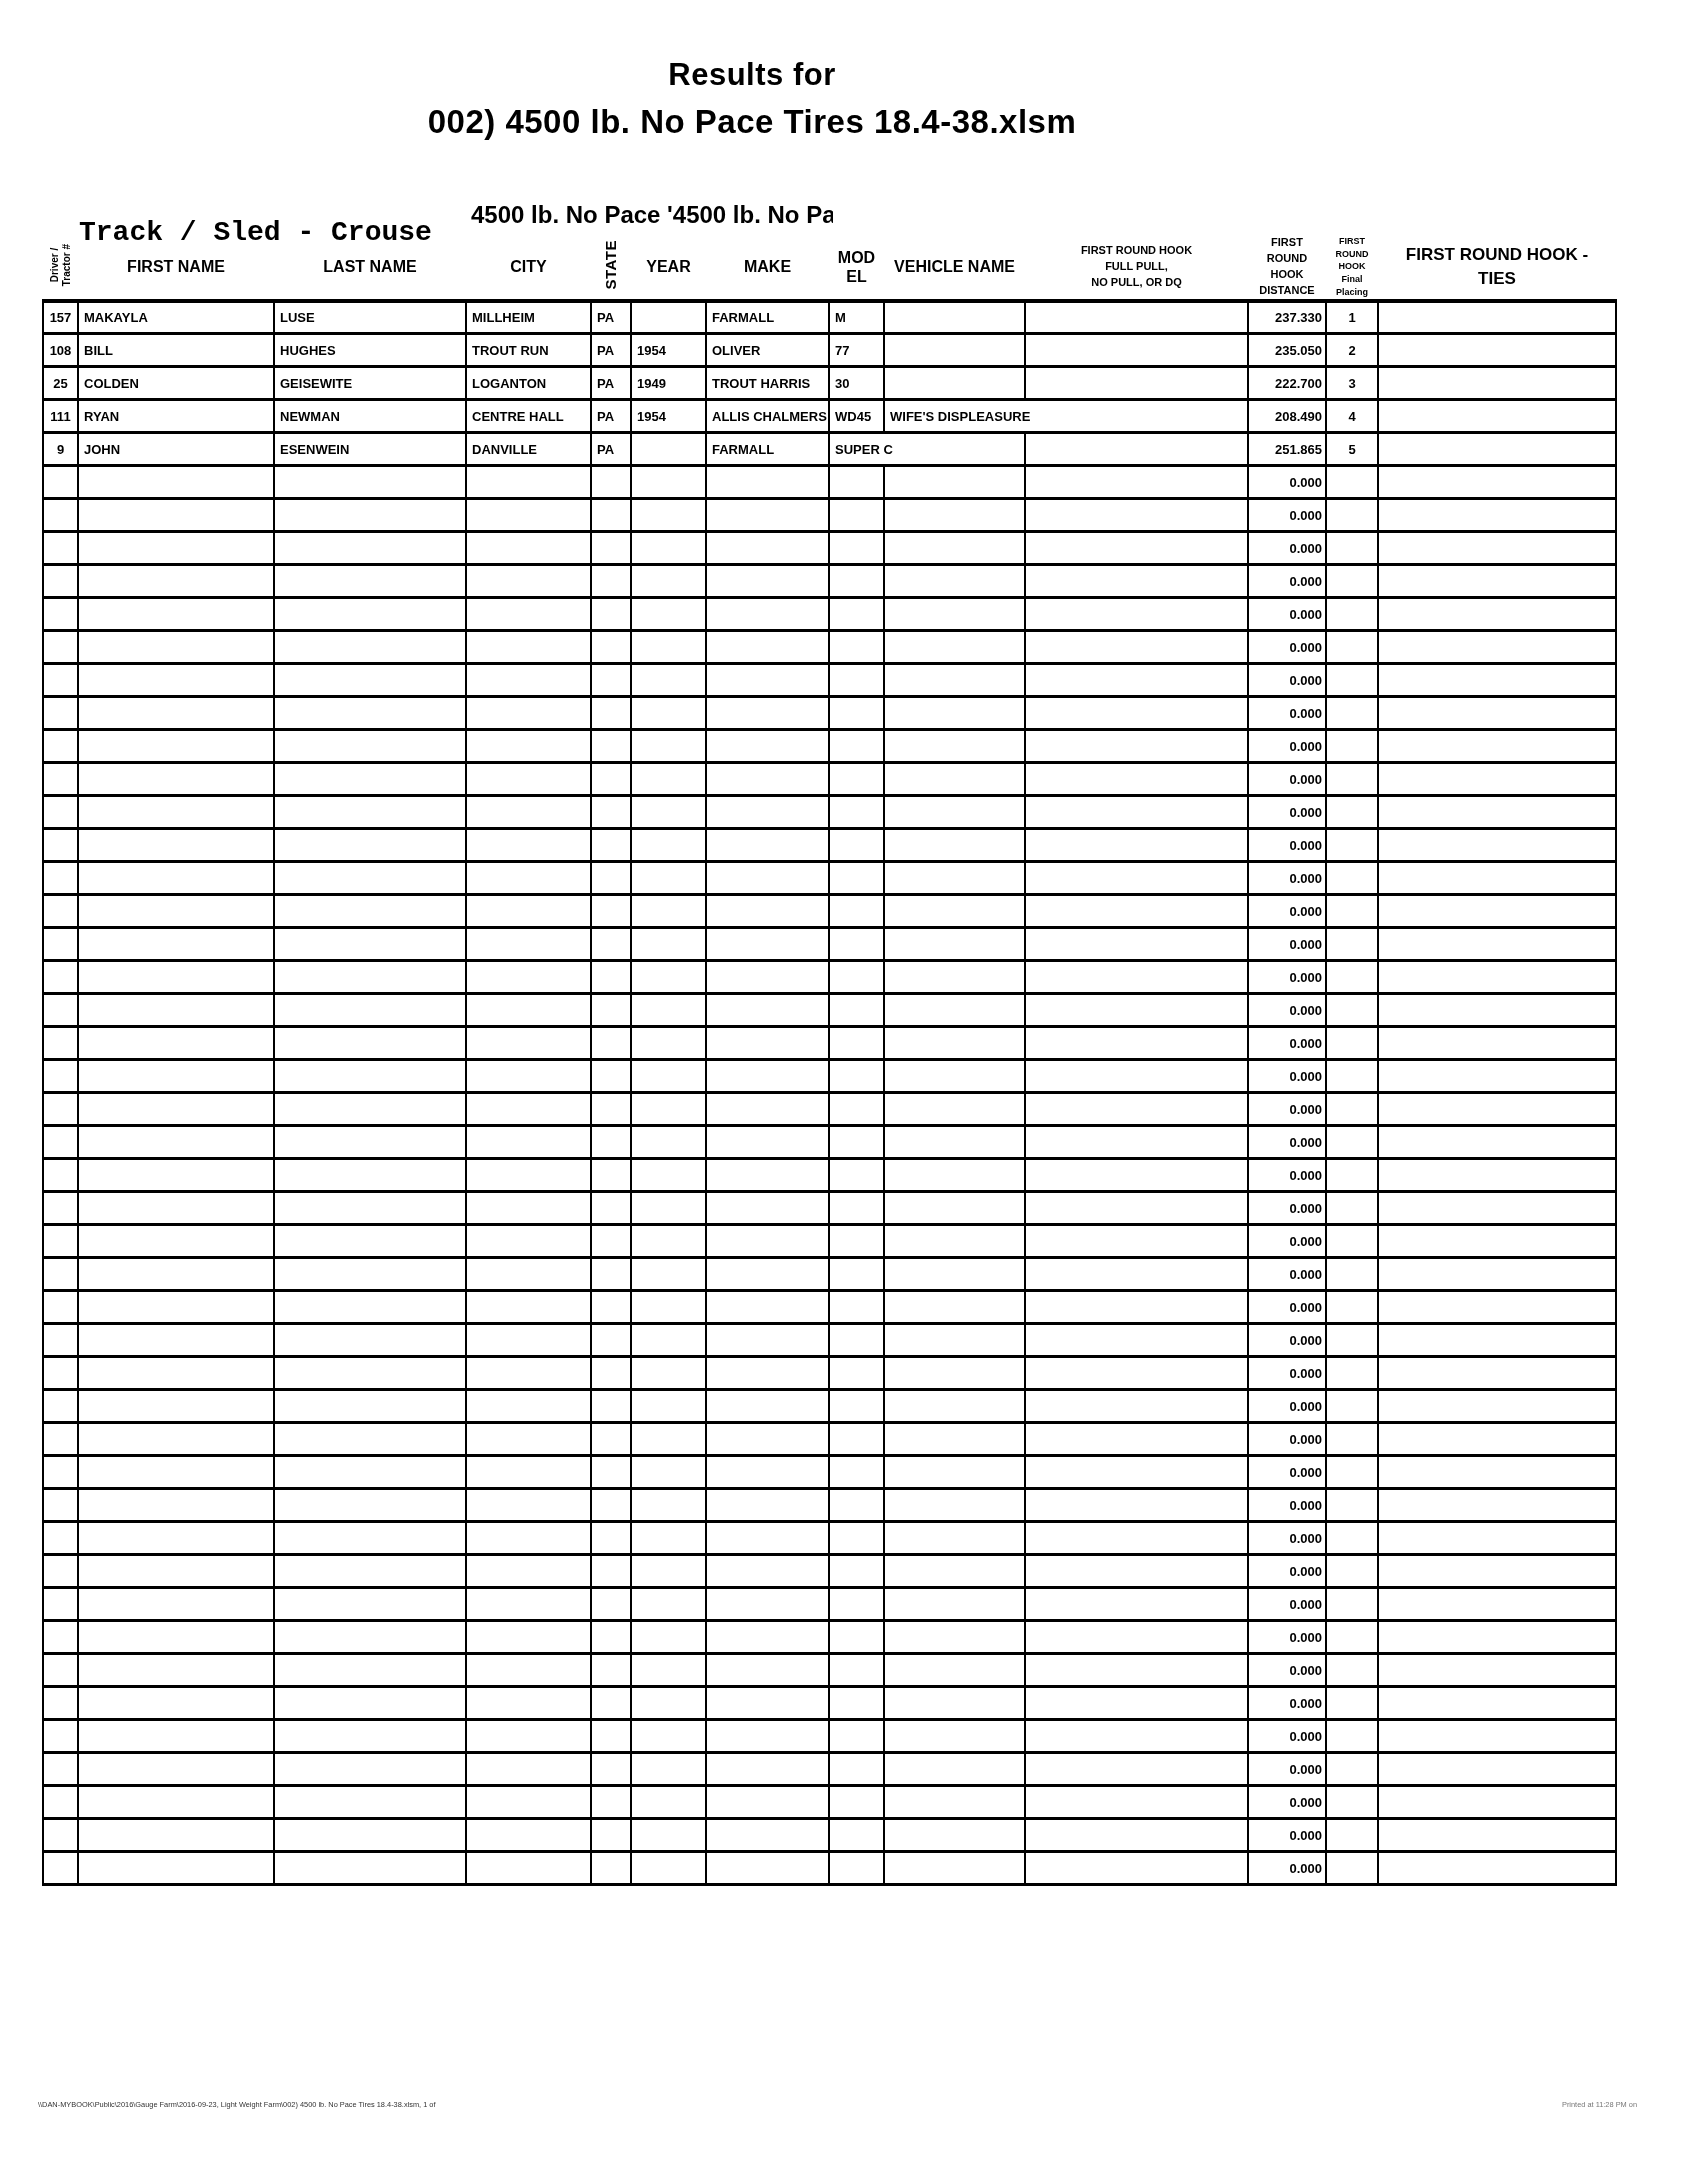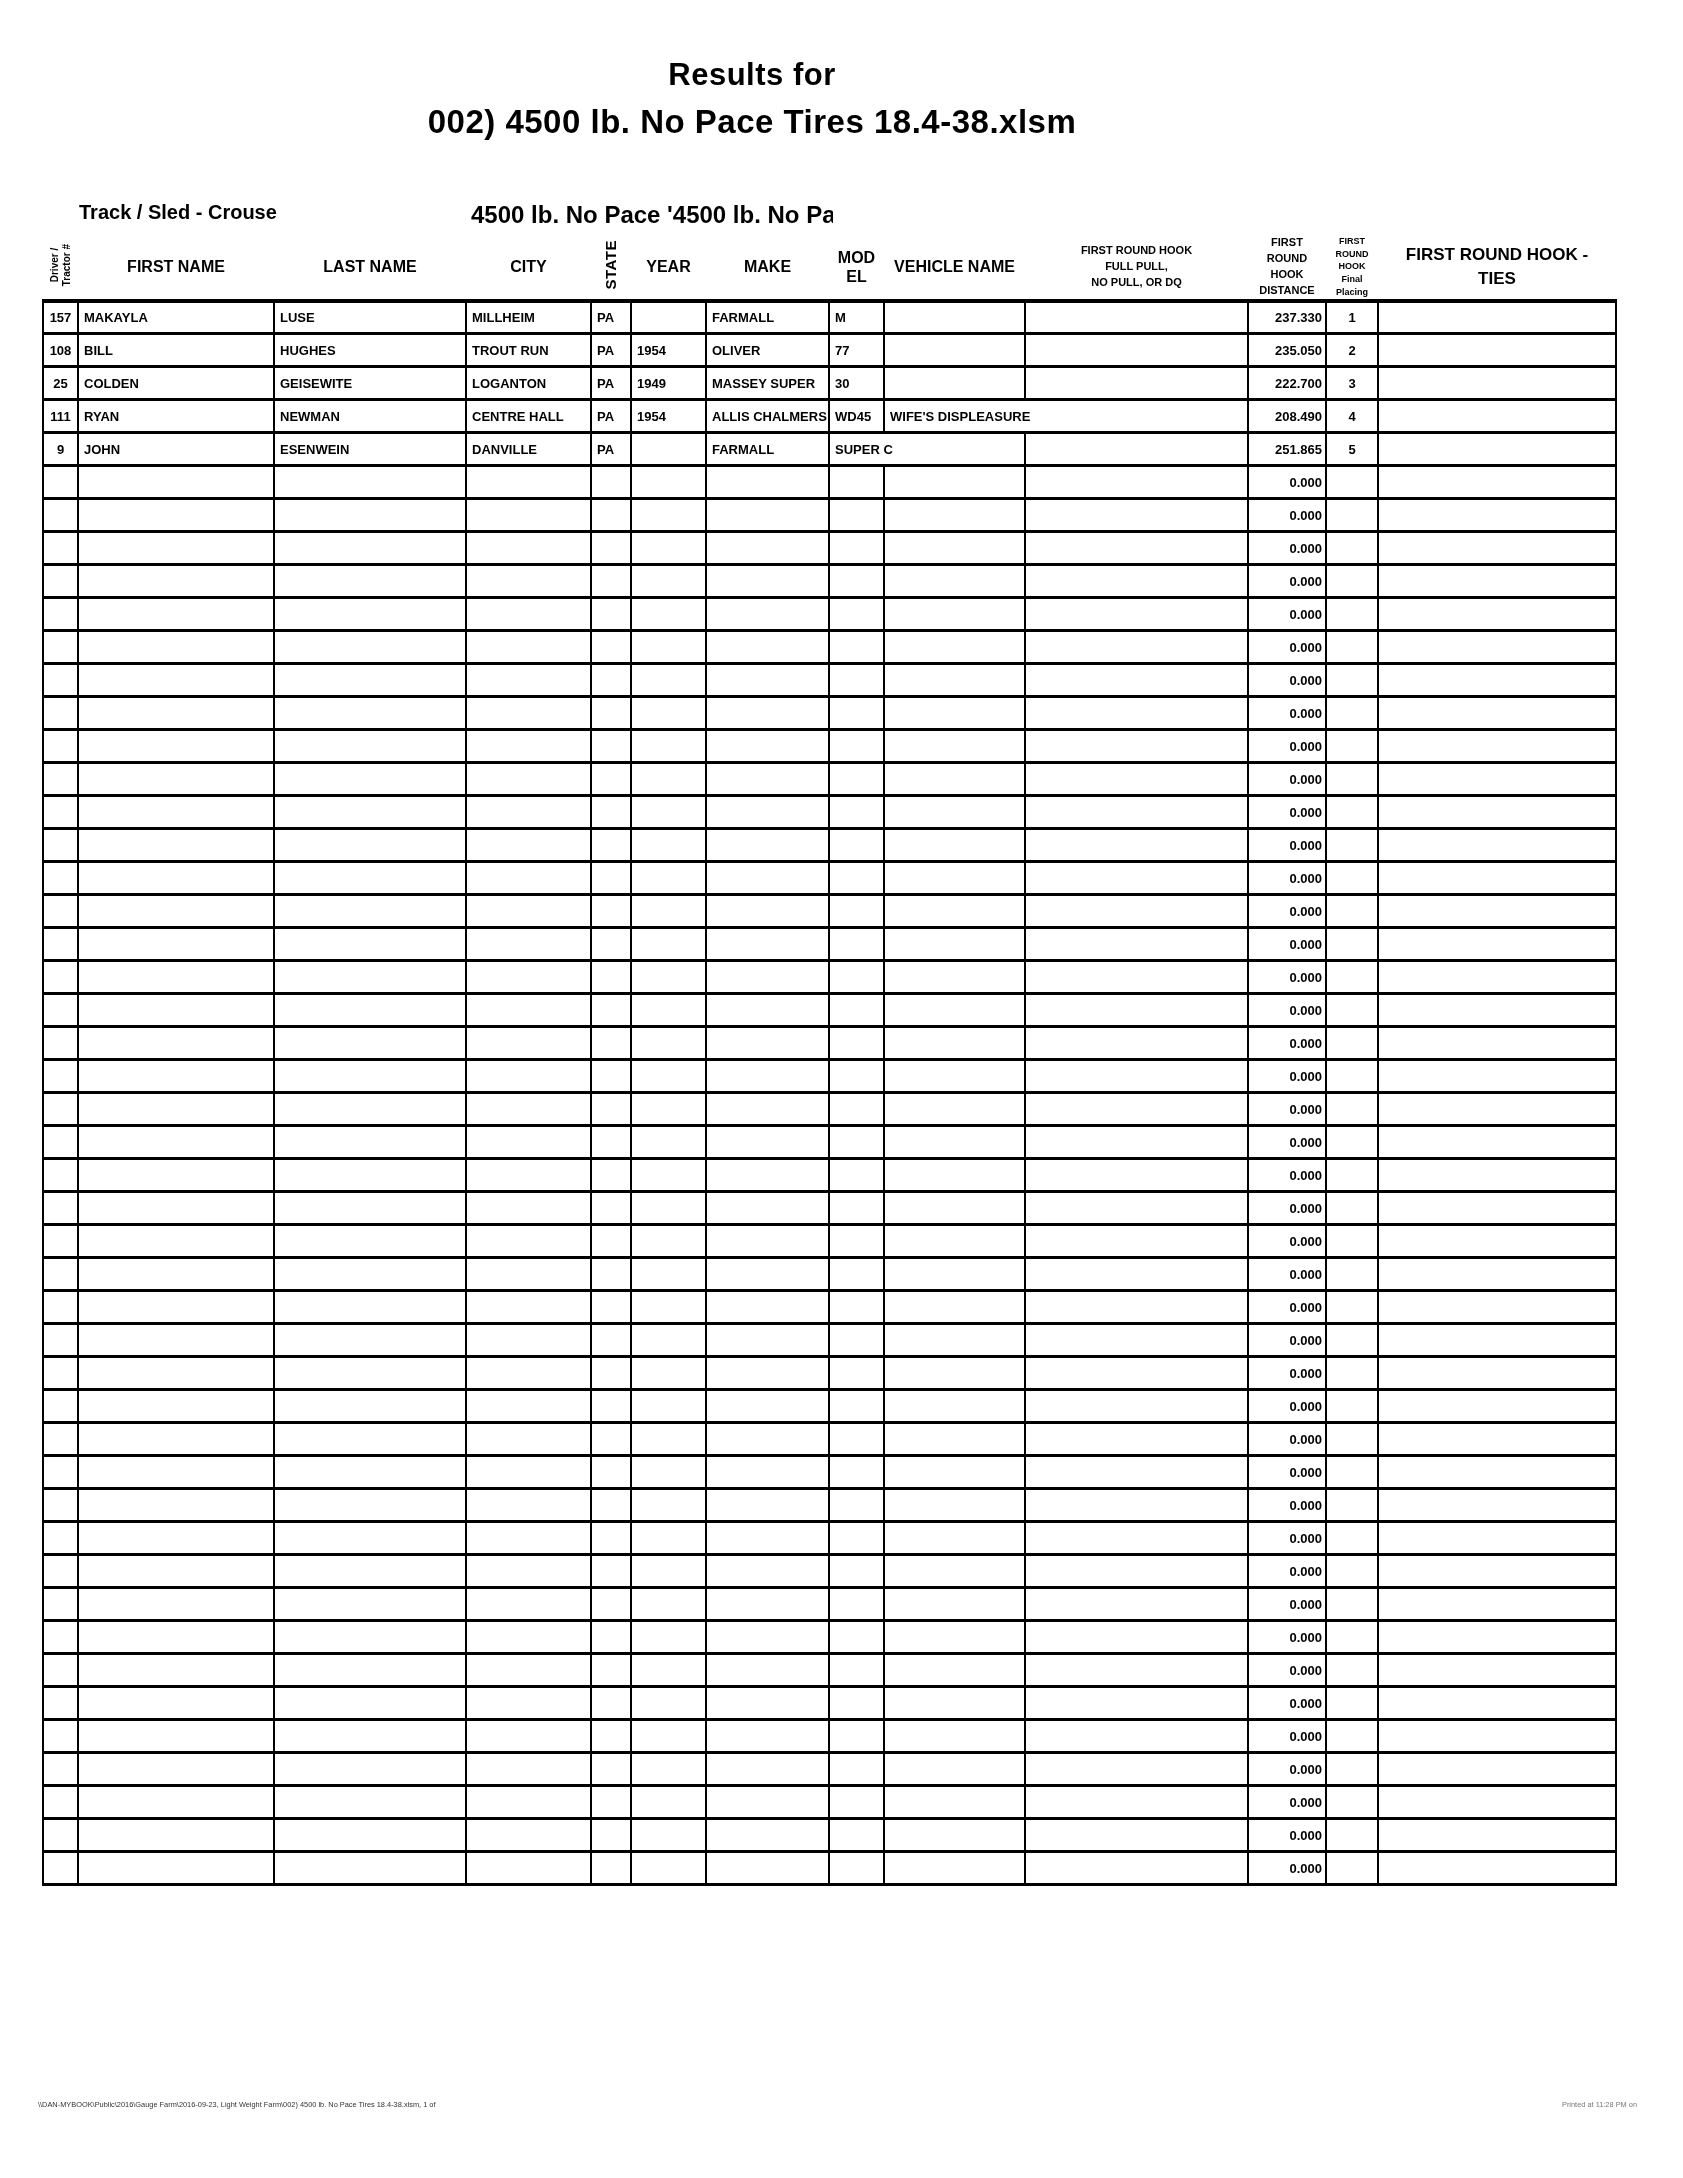--- a/index.html
+++ b/index.html
@@ -18,22 +18,22 @@
     top: 57px;
     left: 0;
     width: 1504px;
     text-align: center;
   }
   .title-line1 { font-size: 31px; font-weight: bold; letter-spacing: 0.5px; }
   .title-line2 { font-size: 33px; font-weight: bold; margin-top: 10px; letter-spacing: 0.5px; }
 
   .subheader { position: absolute; top: 201px; left: 0; width: 1683px; height: 30px; }
   .track-label {
-    position: absolute; left: 79px; top: 0;
-    font-size: 20px; font-weight: bold; white-space: nowrap;
+    position: absolute; left: 79px; top: 16px;
+    font-size: 28px; font-weight: bold; white-space: nowrap; font-family: Liberation Mono, monospace;
   }
   .class-label {
     position: absolute; left: 471px; top: 0; width: 362px;
     font-size: 24px; font-weight: bold; white-space: nowrap; overflow: hidden;
   }
 
   .results-table {
     position: absolute;
     left: 42px;
     top: 235px;
@@ -190,21 +190,21 @@
       <td class="c-center">2</td>
       <td></td>
     </tr>
         <tr>
       <td class="c-center">25</td>
       <td>COLDEN</td>
       <td>GEISEWITE</td>
       <td>LOGANTON</td>
       <td>PA</td>
       <td>1949</td>
-      <td>MASSEY SUPER</td>
+      <td>TROUT HARRIS</td>
       <td>30</td>
       <td></td>
       <td></td>
       <td class="c-right">222.700</td>
       <td class="c-center">3</td>
       <td></td>
     </tr>
         <tr>
       <td class="c-center">111</td>
       <td>RYAN</td>

